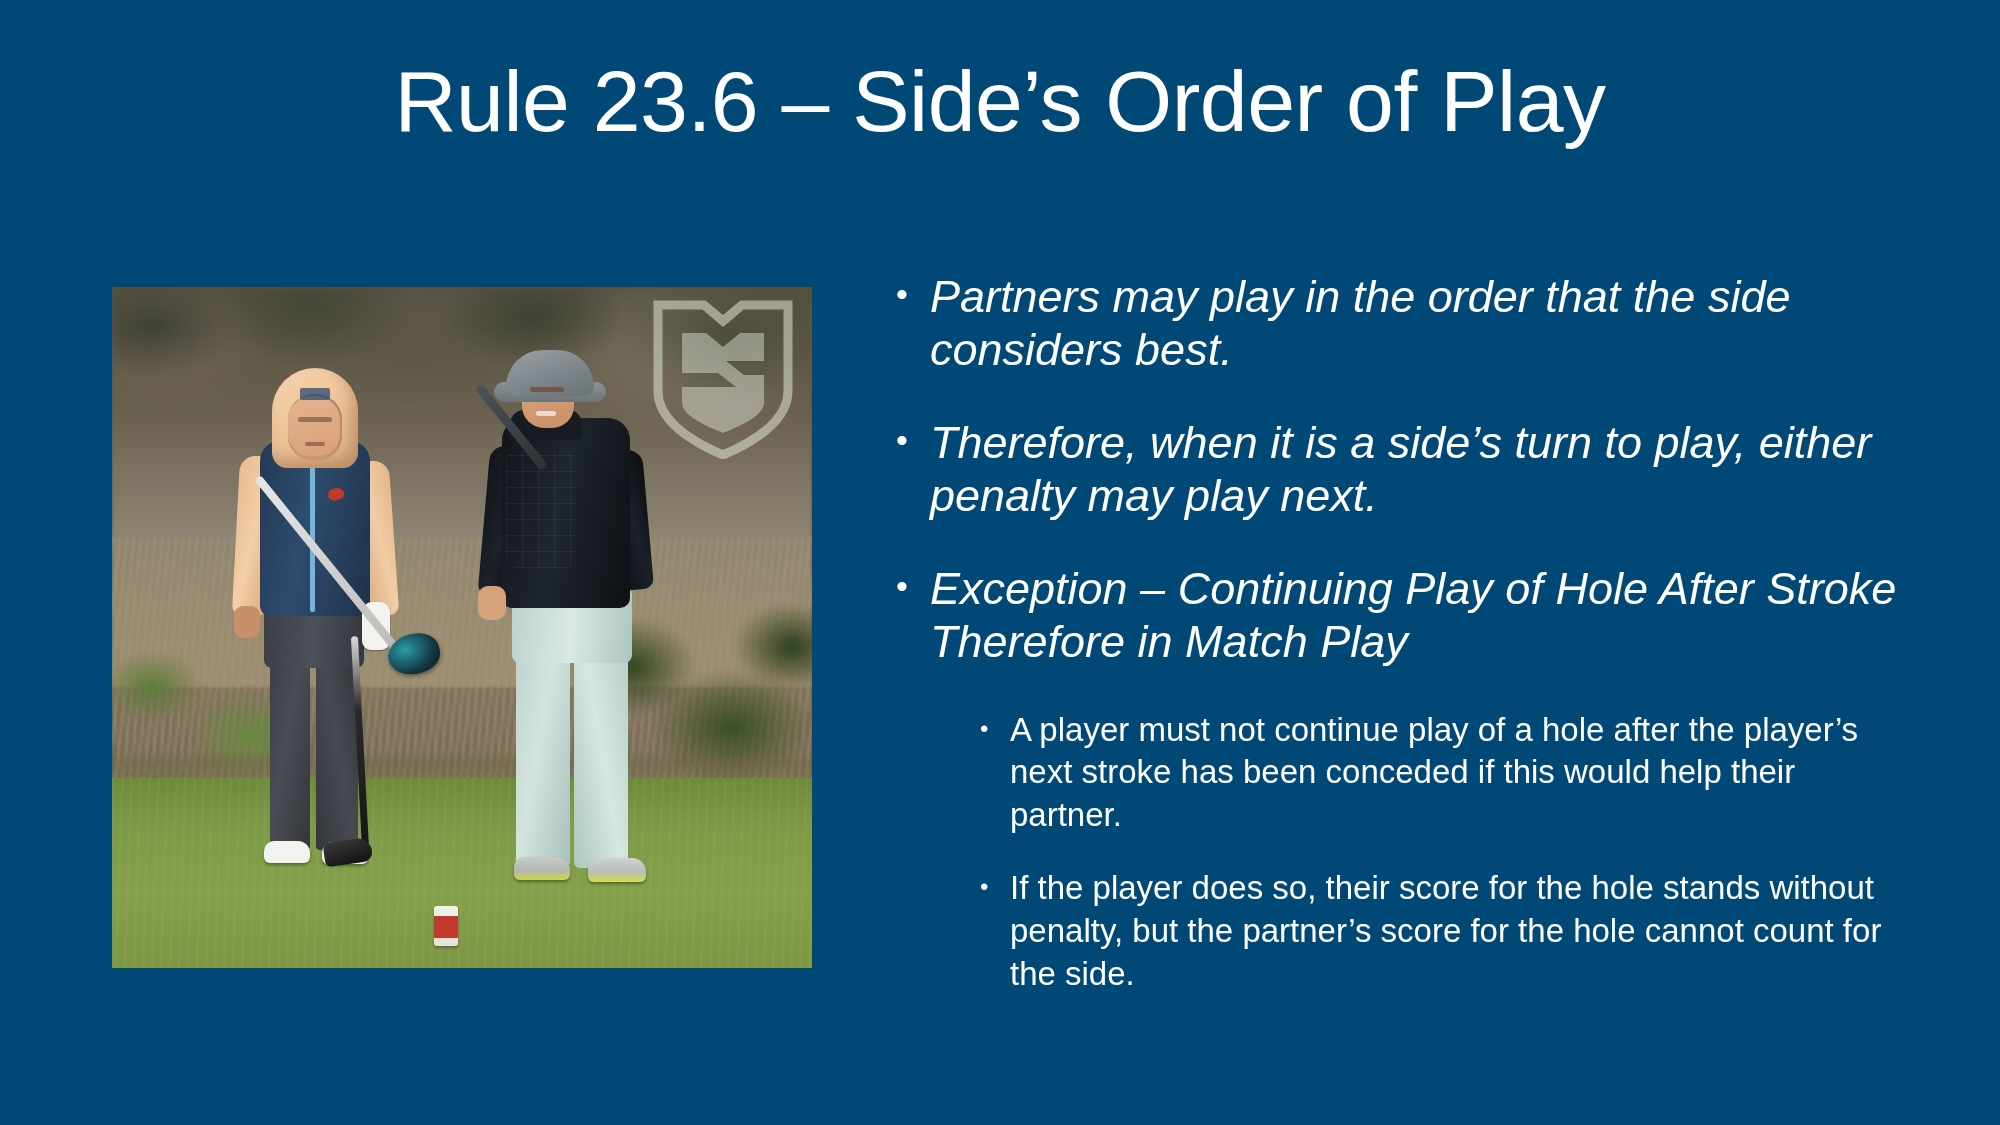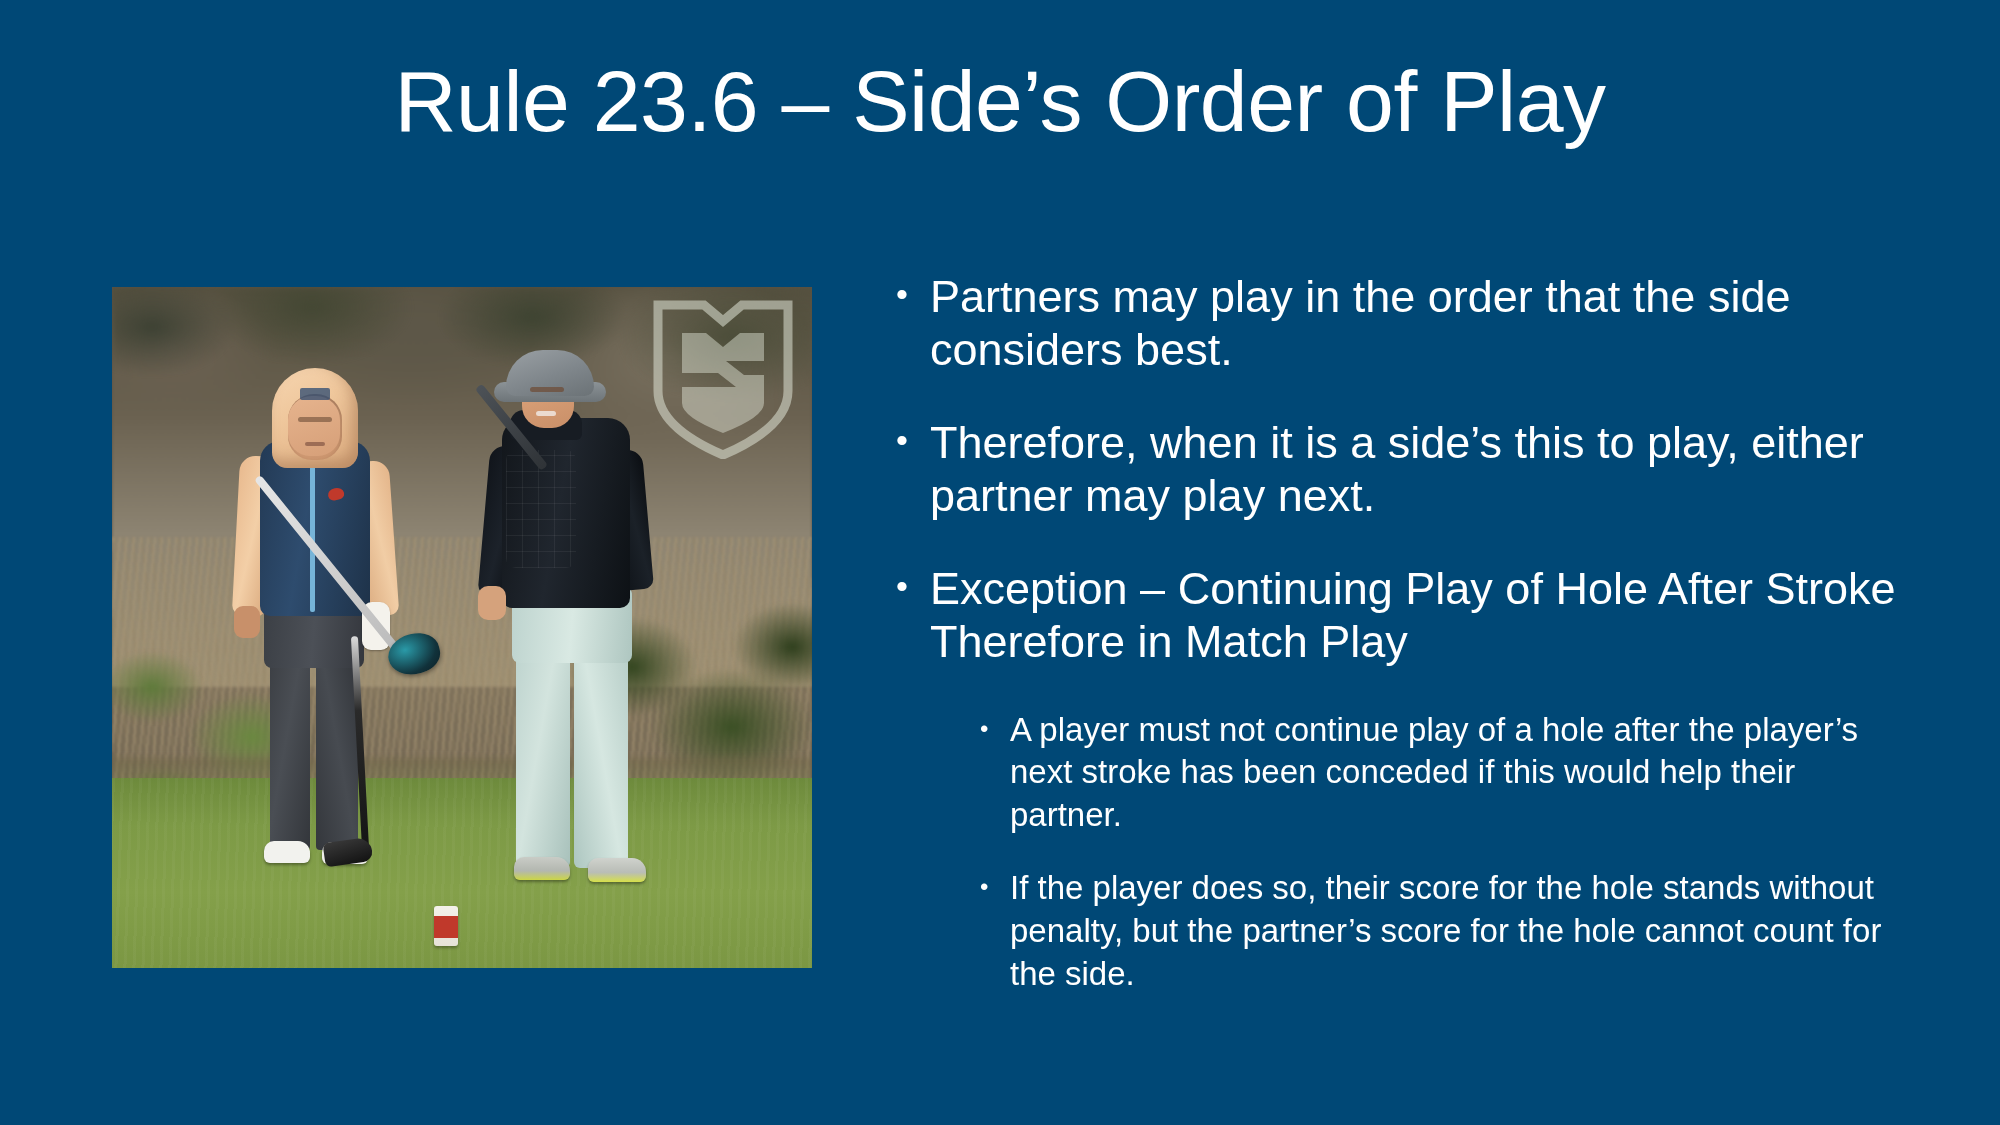--- a/index.html
+++ b/index.html
@@ -238,21 +238,21 @@
     font-weight: 400;
   }
   .bullet-l1:last-child { margin-bottom: 0; }
   .bullet-l1 .marker {
     flex: 0 0 auto;
     width: 34px;
     font-size: 34px;
     line-height: 1.45;
     text-align: left;
   }
-  .bullet-l1 .txt { flex: 1 1 auto; }
+  .bullet-l1 .txt { flex: 1 1 auto; font-style: italic; }
 
   .sublist { margin-top: 40px; margin-left: 84px; }
   .bullet-l2 {
     display: flex;
     align-items: flex-start;
     font-size: 33px;
     line-height: 1.30;
     margin-bottom: 30px;
     font-weight: 400;
   }
@@ -334,21 +334,21 @@
 
   <div id="body-text">
 
     <div class="bullet-l1">
       <span class="marker">•</span>
       <span class="txt">Partners may play in the order that the side considers best.</span>
     </div>
 
     <div class="bullet-l1">
       <span class="marker">•</span>
-      <span class="txt">Therefore, when it is a side’s this to play, either partner may play next.</span>
+      <span class="txt">Therefore, when it is a side’s turn to play, either penalty may play next.</span>
     </div>
 
     <div class="bullet-l1">
       <span class="marker">•</span>
       <span class="txt">Exception – Continuing Play of Hole After Stroke Therefore in Match Play</span>
     </div>
 
     <div class="sublist">
       <div class="bullet-l2">
         <span class="marker">•</span>

